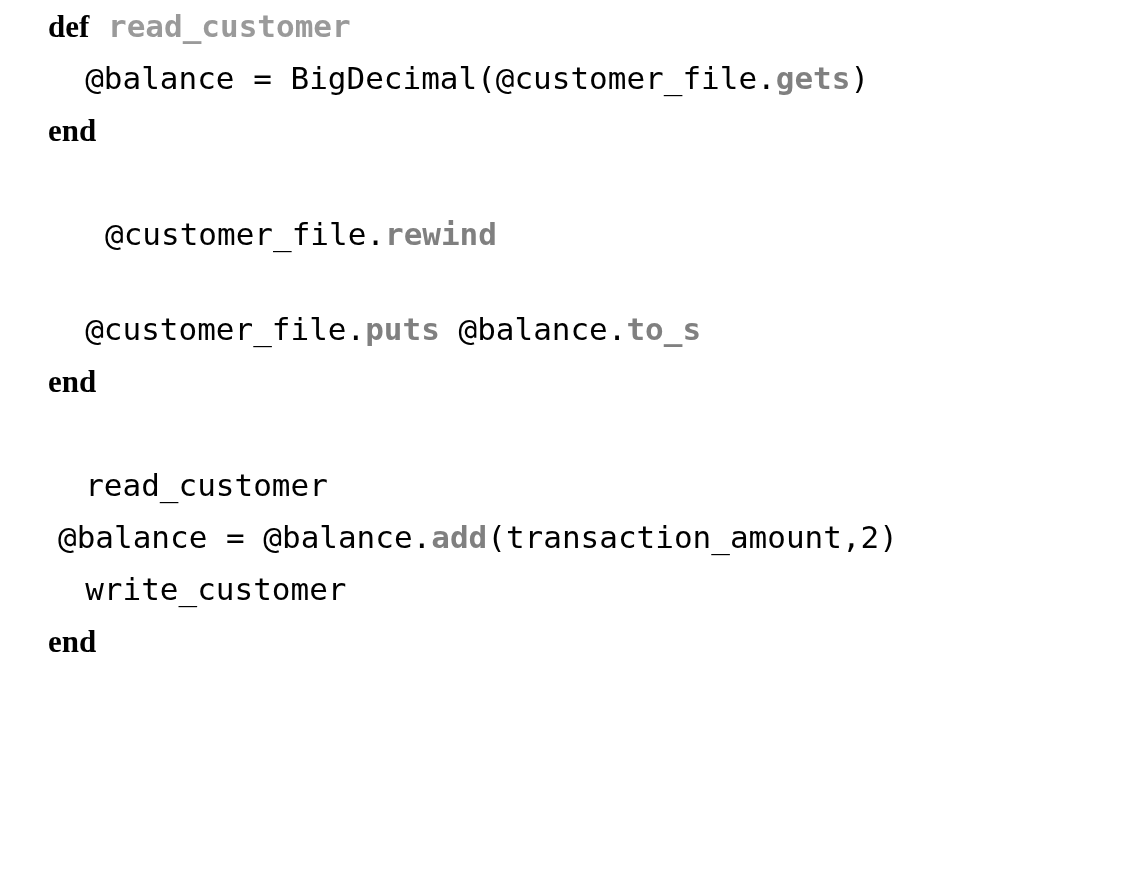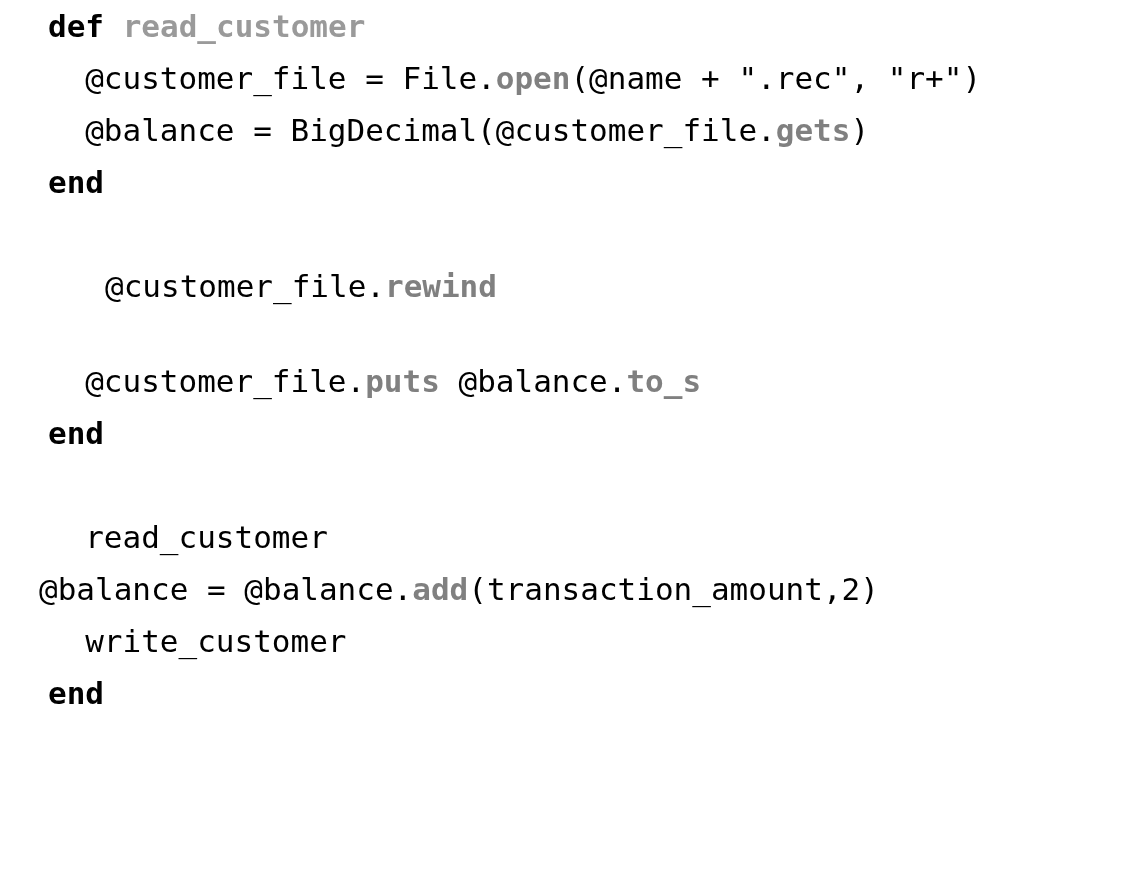--- a/index.html
+++ b/index.html
@@ -37,44 +37,44 @@
   .code-line.blank {
     height: 52px;
   }
   .tok {
     white-space: pre;
   }
   
   .tok-keyword {
     font-weight: bold;
     color: #000000;
+    font-family: Liberation Serif, serif;
   }
   .tok-defname {
     font-weight: bold;
     color: #9a9a9a;
   }
   .tok-method {
     font-weight: bold;
     color: #808080;
   }
   .tok-plain {
     font-weight: normal;
     color: #000000;
   }
 </style>
 </head>
 <body>
 
 <div id="code-listing">
     <div class="code-line"><span class="tok tok-keyword">def</span><span class="tok tok-plain"> </span><span class="tok tok-defname">read_customer</span></div>
-    <div class="code-line" style="padding-left: 85.2px;"><span class="tok tok-plain">@customer_file = File.</span><span class="tok tok-method">open</span><span class="tok tok-plain">(@name + ".rec", "r+")</span></div>
     <div class="code-line" style="padding-left: 85.2px;"><span class="tok tok-plain">@balance = BigDecimal(@customer_file.</span><span class="tok tok-method">gets</span><span class="tok tok-plain">)</span></div>
     <div class="code-line"><span class="tok tok-keyword">end</span></div>
     <div class="code-line blank"></div>
     <div class="code-line" style="padding-left: 105px;"><span class="tok tok-plain">@customer_file.</span><span class="tok tok-method">rewind</span></div>
     <div class="code-line" style="padding-left: 85.2px; margin-top: 43px;"><span class="tok tok-plain">@customer_file.</span><span class="tok tok-method">puts</span><span class="tok tok-plain"> @balance.</span><span class="tok tok-method">to_s</span></div>
     <div class="code-line"><span class="tok tok-keyword">end</span></div>
     <div class="code-line blank"></div>
     <div class="code-line" style="padding-left: 85.2px;"><span class="tok tok-plain">read_customer</span></div>
-    <div class="code-line" style="padding-left: 39px;"><span class="tok tok-plain">@balance = @balance.</span><span class="tok tok-method">add</span><span class="tok tok-plain">(transaction_amount,2)</span></div>
+    <div class="code-line" style="padding-left: 39px; margin-left: 19px;"><span class="tok tok-plain">@balance = @balance.</span><span class="tok tok-method">add</span><span class="tok tok-plain">(transaction_amount,2)</span></div>
     <div class="code-line" style="padding-left: 85.2px;"><span class="tok tok-plain">write_customer</span></div>
     <div class="code-line"><span class="tok tok-keyword">end</span></div>
   </div>
 
 </body></html>

